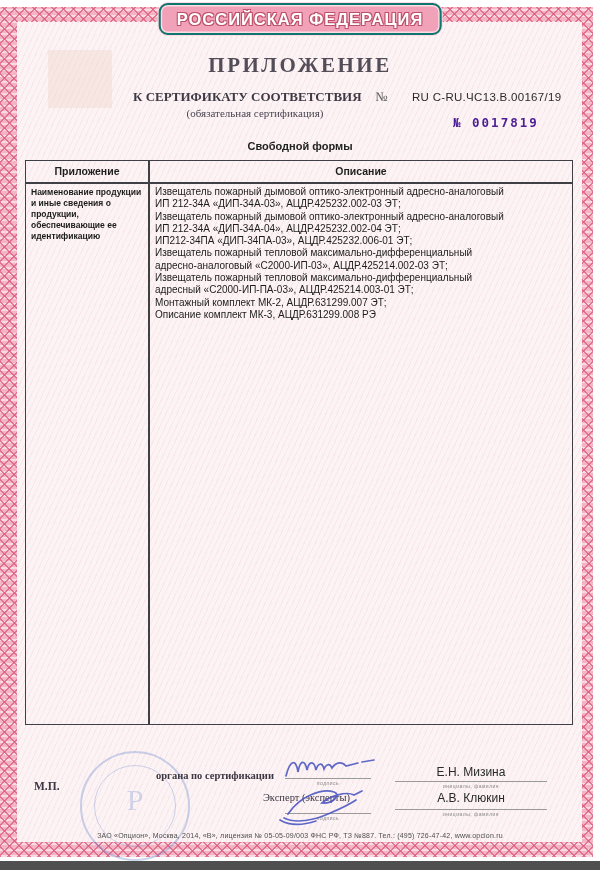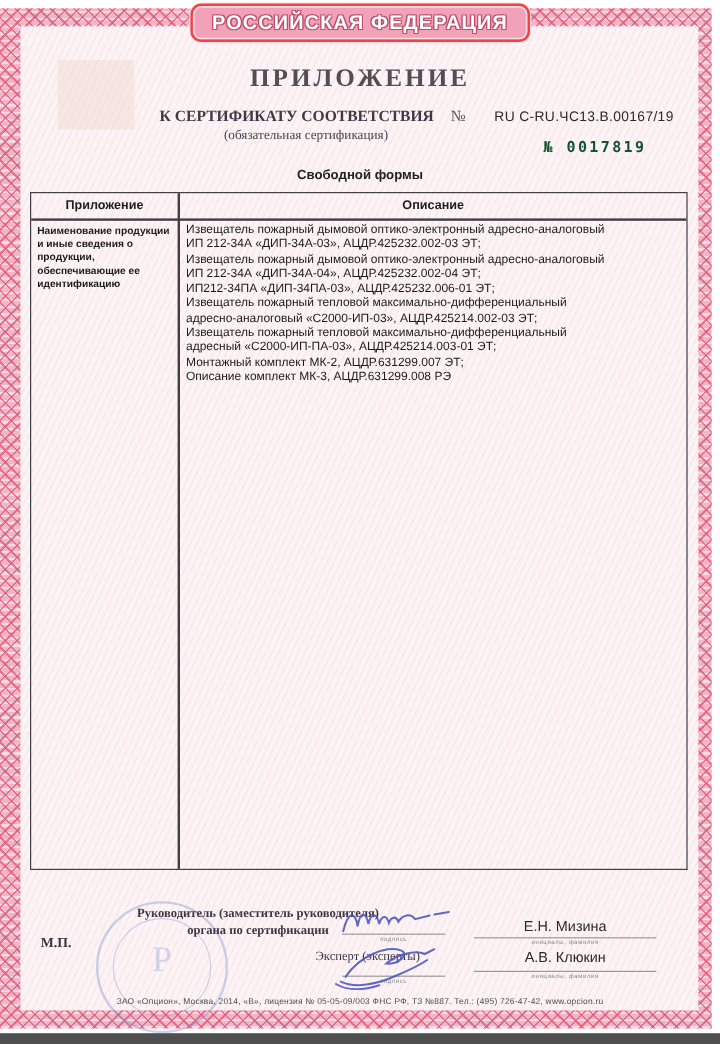--- a/index.html
+++ b/index.html
@@ -19,41 +19,41 @@
   .content{position:absolute;left:17px;top:22px;width:565px;height:820px;
     background-color:#fcf3f5;
     background-image:repeating-linear-gradient(115deg, rgba(236,185,198,.22) 0 1px, transparent 1px 5px);}
 
   .watermark{position:absolute;left:48px;top:50px;width:64px;height:58px;
     background:rgba(240,214,196,.38);}
 
   
   .badge{position:absolute;top:3px;left:50%;transform:translateX(-50%);
     height:26px;line-height:26px;padding:1px 16px;background:#f1a2b8;
-    border:2px solid #ef4444;border-radius:9px;
+    border:2px solid #0f766e;border-radius:9px;
     box-shadow:inset 0 0 0 1.5px #fbdce4, 0 0 0 1px #fbdce4;white-space:nowrap;}
   .badge span{color:#ffffff;font-weight:bold;font-size:16.5px;letter-spacing:1px;
     text-shadow:1px 1px 0 #bd5069,-1px -1px 0 #bd5069,1px -1px 0 #bd5069,-1px 1px 0 #bd5069;}
 
   .title{position:absolute;top:53px;left:0;width:600px;text-align:center;
     font-family:"Liberation Serif",serif;font-weight:bold;font-size:21px;
     letter-spacing:2.5px;color:#534d58;}
 
   .subtitle{position:absolute;top:89px;left:133px;white-space:nowrap;
     font-family:"Liberation Serif",serif;font-weight:bold;font-size:13px;color:#3e3944;}
   .subtitle .nosign{margin-left:14px;font-weight:normal;color:#555;}
   .subtitle .certnum{margin-left:24px;font-family:"Liberation Sans",sans-serif;
     font-weight:normal;font-size:11.5px;color:#2b2b2b;letter-spacing:.3px;}
 
   .certkind{position:absolute;top:107px;left:140px;width:230px;text-align:center;
     font-family:"Liberation Serif",serif;font-size:11px;color:#4a4550;}
 
   .blanknum{position:absolute;top:115px;left:453px;
     font-family:"DejaVu Sans Mono",monospace;font-weight:bold;font-size:12.5px;
-    letter-spacing:2px;color:#14532d;}
+    letter-spacing:2px;color:#4c1d95;}
 
   .formtype{position:absolute;top:140px;left:0;width:600px;text-align:center;
     font-weight:bold;font-size:11px;color:#222;}
 
   
   .table{position:absolute;left:25px;top:160px;width:546px;height:563px;
     border:1.5px solid #3f3f46;}
   .table .vline{position:absolute;left:122px;top:0;bottom:0;width:1.5px;background:#3f3f46;}
   .table .hline{position:absolute;left:0;right:0;top:21px;height:1.5px;background:#3f3f46;}
   .th{position:absolute;top:0;height:21px;line-height:21px;text-align:center;
@@ -156,21 +156,20 @@
         <div>Монтажный комплект МК-2, АЦДР.631299.007 ЭТ;</div>
         <div>Описание комплект МК-3, АЦДР.631299.008 РЭ</div>
       </div>
   </div>
 
   <div class="stamp">
     <div class="inner"></div>
     <div class="mono">Р</div>
   </div>
 
-  <div class="siglabel1">Руководитель (заместитель руководителя)</div>
   <div class="siglabel2">органа по сертификации</div>
   <div class="mp">М.П.</div>
   <div class="expertlabel">Эксперт (эксперты)</div>
 
   <div class="sigline s1"></div>
   <div class="sigcap s1">подпись</div>
   <div class="sigline s2"></div>
   <div class="sigcap s2">подпись</div>
 
   <svg class="sigsvg" viewBox="0 0 130 80">

